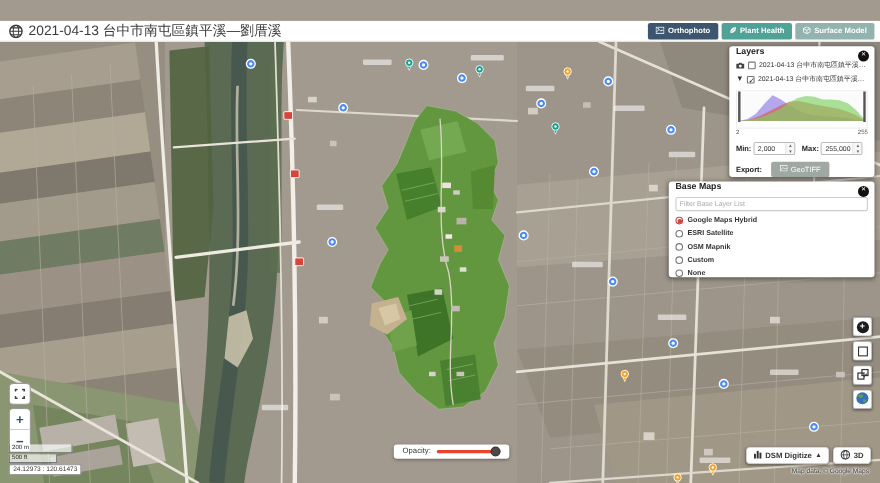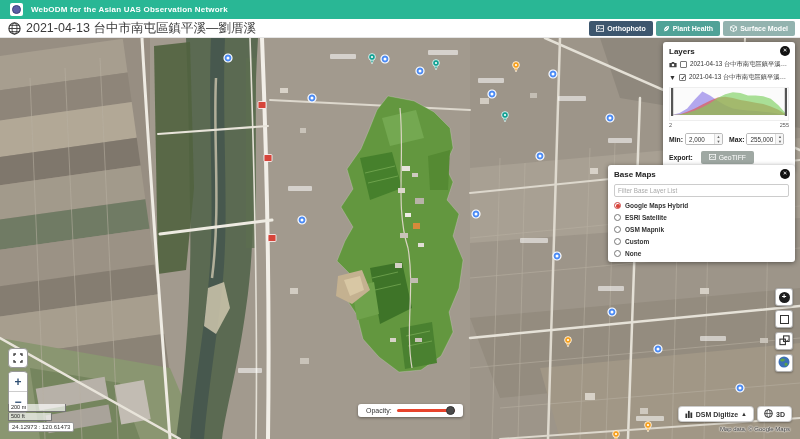--- a/index.html
+++ b/index.html
@@ -19,21 +19,21 @@
 
   
   .view-btns{position:absolute;top:21px;right:5px;display:flex;gap:3px;z-index:40;}
   .vbtn{display:flex;align-items:center;gap:3px;color:#fff;font-size:7px;font-weight:bold;border:none;border-radius:2px;padding:3px 7px;height:15px;cursor:pointer;}
   .vbtn svg{flex:none;}
   .btn-ortho{background:#3d566e;}
   .btn-plant{background:#50a297;}
   .btn-surface{background:#93b3af;}
 
   
-  .panel{position:absolute;background:#fff;border-radius:3px;box-shadow:0 1px 5px rgba(0,0,0,.45);z-index:40;padding:5px 6px;}
+  .panel{position:absolute;background:#fff;border-radius:3px;box-shadow:0 1px 5px rgba(0,0,0,.45);z-index:40;padding:0 6px;}
   .panel-title{font-size:8px;font-weight:bold;color:#222;}
   .close-btn{position:absolute;top:4px;right:5px;width:10px;height:10px;border-radius:50%;background:#111;color:#fff;cursor:pointer;display:flex;align-items:center;justify-content:center;}
   .close-btn::before{content:"\2715";font-size:5.5px;line-height:1;}
 
   
   .layers-panel{top:42px;right:5px;width:132px;}
   .layer-row{display:flex;align-items:center;gap:3px;margin-top:4px;}
   .layer-label{font-size:6.3px;color:#333;white-space:nowrap;overflow:hidden;text-overflow:ellipsis;max-width:100px;}
   .cam-ic{display:flex;}
   .caret-down{font-size:7px;color:#333;line-height:1;width:8px;text-align:center;}
@@ -334,26 +334,20 @@
           <g transform="translate(268,120)">
             <rect x="-4" y="-3.5" width="8" height="7" rx="1" fill="#d6453a" stroke="#fff" stroke-width="0.8"></rect>
           </g>
           <g transform="translate(272,200)">
             <rect x="-4" y="-3.5" width="8" height="7" rx="1" fill="#d6453a" stroke="#fff" stroke-width="0.8"></rect>
           </g>
         </g>
     </svg>
   </div>
 
-  <header class="navbar">
-    <span class="logo-box">
-        <span class="logo-dot"></span>
-      </span>
-    <span class="brand">WebODM for the Asian UAS Observation Network</span>
-  </header>
 
   <div class="titlebar">
     <span class="globe">
       <svg width="13" height="13" viewBox="0 0 14 14">
           <circle cx="7" cy="7" r="6" fill="none" stroke="#3a3a3a" stroke-width="1.3"></circle>
           <ellipse cx="7" cy="7" rx="2.7" ry="6" fill="none" stroke="#3a3a3a" stroke-width="1"></ellipse>
           <path d="M1,7 L13,7 M1.8,3.6 L12.2,3.6 M1.8,10.4 L12.2,10.4" stroke="#3a3a3a" stroke-width="1"></path>
         </svg>
     </span>
     <span class="page-title">2021-04-13 台中市南屯區鎮平溪—劉厝溪</span>

